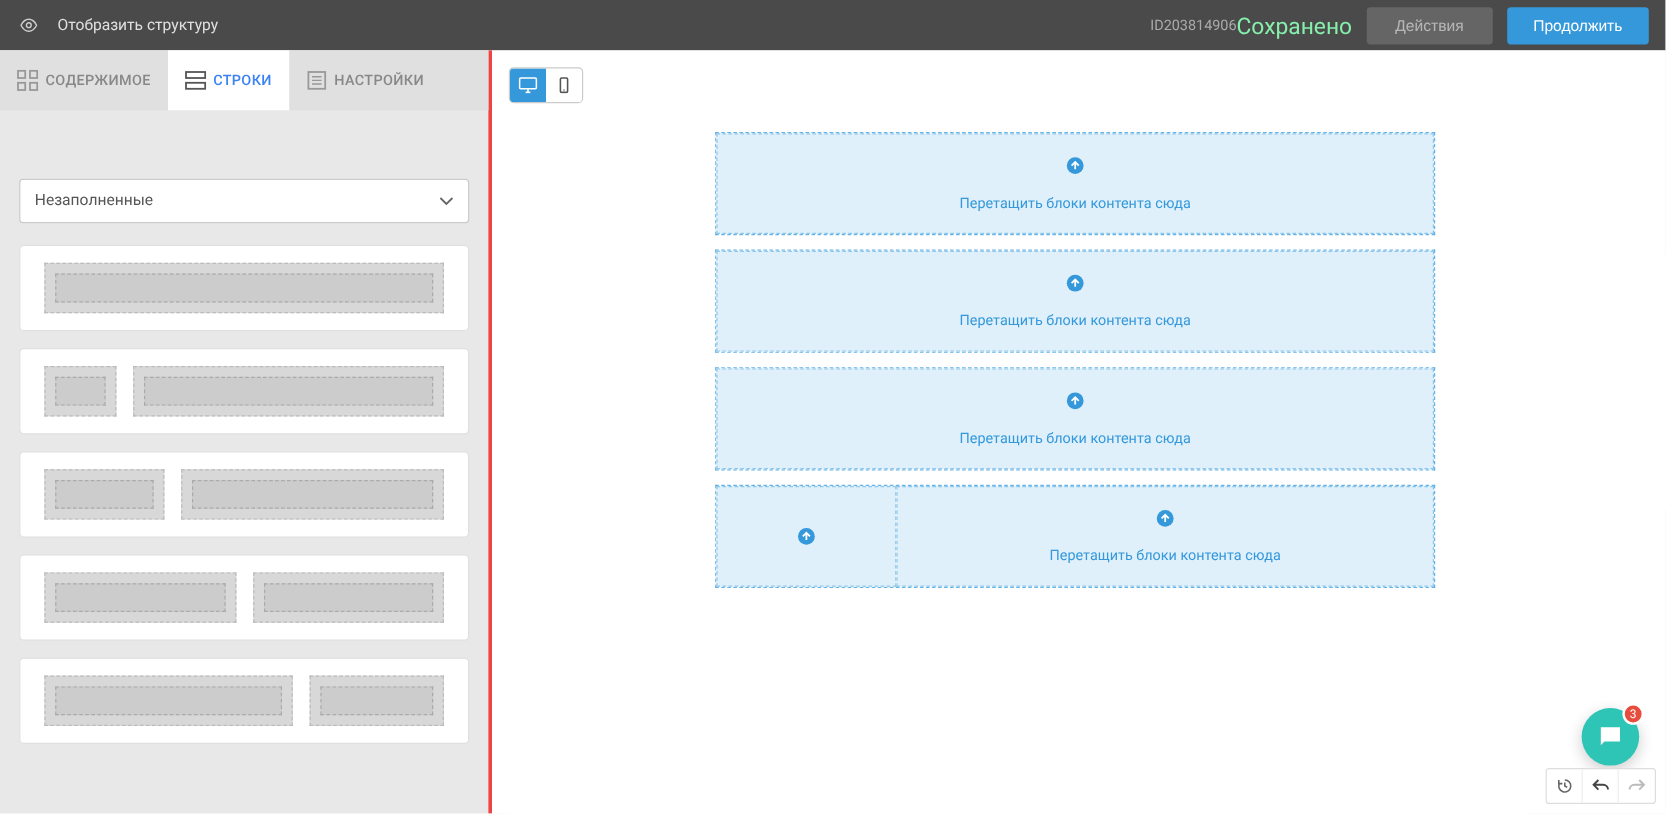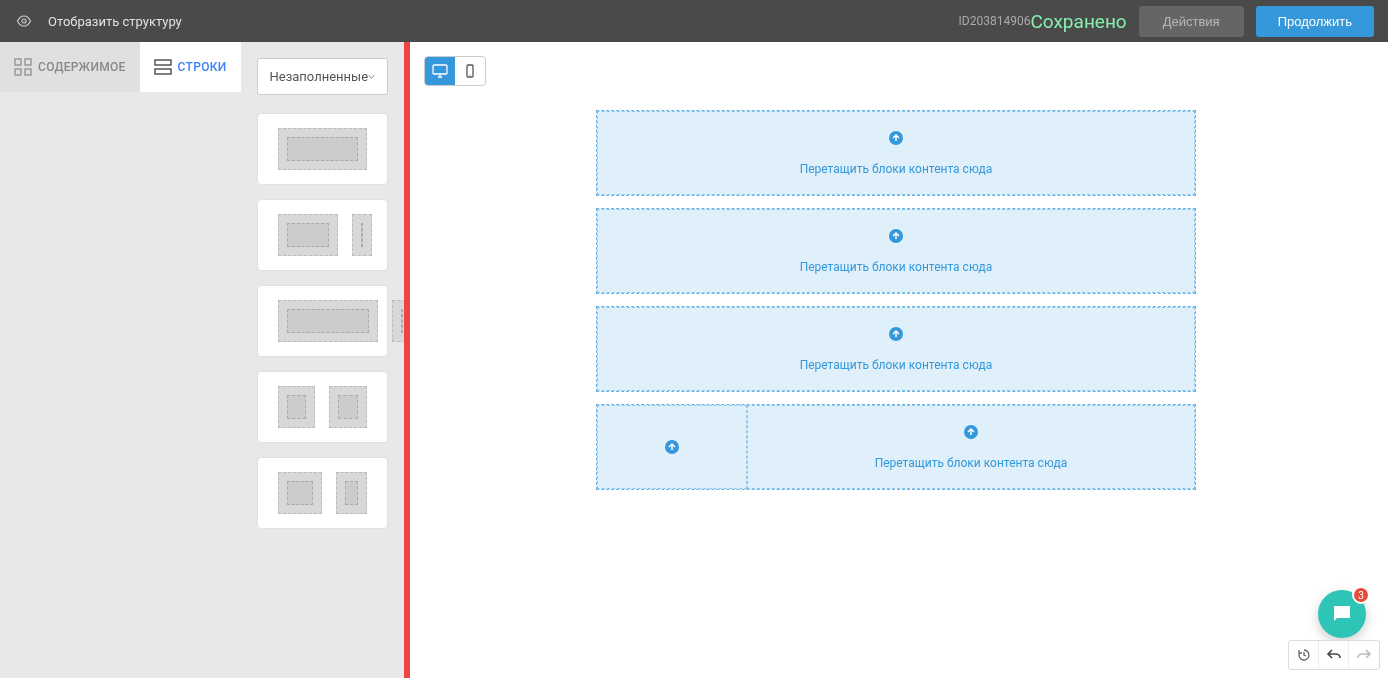--- a/index.html
+++ b/index.html
@@ -15,21 +15,21 @@
   .header-center { flex: 1; text-align: right; color: #aaa; font-size: 12px; }
   .header-right { display: flex; align-items: center; gap: 12px; padding-right: 14px; }
   .saved-label { color: #86efac; font-size: 19px; }
   .btn-save { background: #777; color: #fff; border: none; padding: 8px 24px; border-radius: 3px; font-size: 13px; cursor: pointer; opacity: 0.6; }
   .btn-continue { background: #3498db; color: #fff; border: none; padding: 8px 22px; border-radius: 3px; font-size: 13px; cursor: pointer; }
 
   
   .main { display: flex; height: calc(100% - 42px); }
 
   
-  .sidebar { width: 410px; background: #e8e8e8; display: flex; flex-direction: row; border-right: 6px solid #ef4444; }
+  .sidebar { width: 410px; background: #e8e8e8; display: flex; flex-direction: column; border-right: 3px solid #ef4444; gap: 41px; }
   .tabs { display: flex; height: 50px; background: #e0e0e0; }
   .tab { flex: 0 0 auto; display: flex; align-items: center; justify-content: center; gap: 6px; padding: 0 14px; font-size: 12px; font-weight: 500; color: #888; cursor: pointer; letter-spacing: 0.3px; }
   .tab.active { background: #fff; color: #3b82f6; }
   .tab-icon { width: 18px; height: 18px; }
 
   .sidebar-content { flex: 1; overflow-y: auto; padding: 16px; }
   .dropdown { background: #fff; border: 1px solid #ccc; border-radius: 3px; padding: 10px 12px; display: flex; justify-content: space-between; align-items: center; cursor: pointer; font-size: 13px; color: #555; margin-bottom: 18px; }
   .dd-chevron { width: 12px; height: 8px; }
 
   .row-card { background: #fff; border: 1px solid #e0e0e0; border-radius: 4px; padding: 14px 20px; margin-bottom: 14px; cursor: grab; }
@@ -97,20 +97,29 @@
           </svg>
         <span>СОДЕРЖИМОЕ</span>
       </div>
       <div class="tab active">
         <svg class="tab-icon" viewBox="0 0 18 18">
             <rect x="1" y="2" width="16" height="5" fill="none" stroke="#555" stroke-width="1.5"></rect>
             <rect x="1" y="11" width="16" height="5" fill="none" stroke="#555" stroke-width="1.5"></rect>
           </svg>
         <span>СТРОКИ</span>
       </div>
+      <div class="tab">
+        <svg class="tab-icon" viewBox="0 0 18 18">
+            <rect x="2" y="2" width="14" height="14" fill="none" stroke="#999" stroke-width="1.5"></rect>
+            <line x1="5" y1="6" x2="13" y2="6" stroke="#999" stroke-width="1.2"></line>
+            <line x1="5" y1="9" x2="13" y2="9" stroke="#999" stroke-width="1.2"></line>
+            <line x1="5" y1="12" x2="13" y2="12" stroke="#999" stroke-width="1.2"></line>
+          </svg>
+        <span>НАСТРОЙКИ</span>
+      </div>
     </div>
 
     <div class="sidebar-content">
       <div class="dropdown">
         <span>Незаполненные</span>
         <svg class="dd-chevron" viewBox="0 0 12 8">
             <path d="M1 1l5 5 5-5" stroke="#666" stroke-width="1.5" fill="none"></path>
           </svg>
       </div>
 

